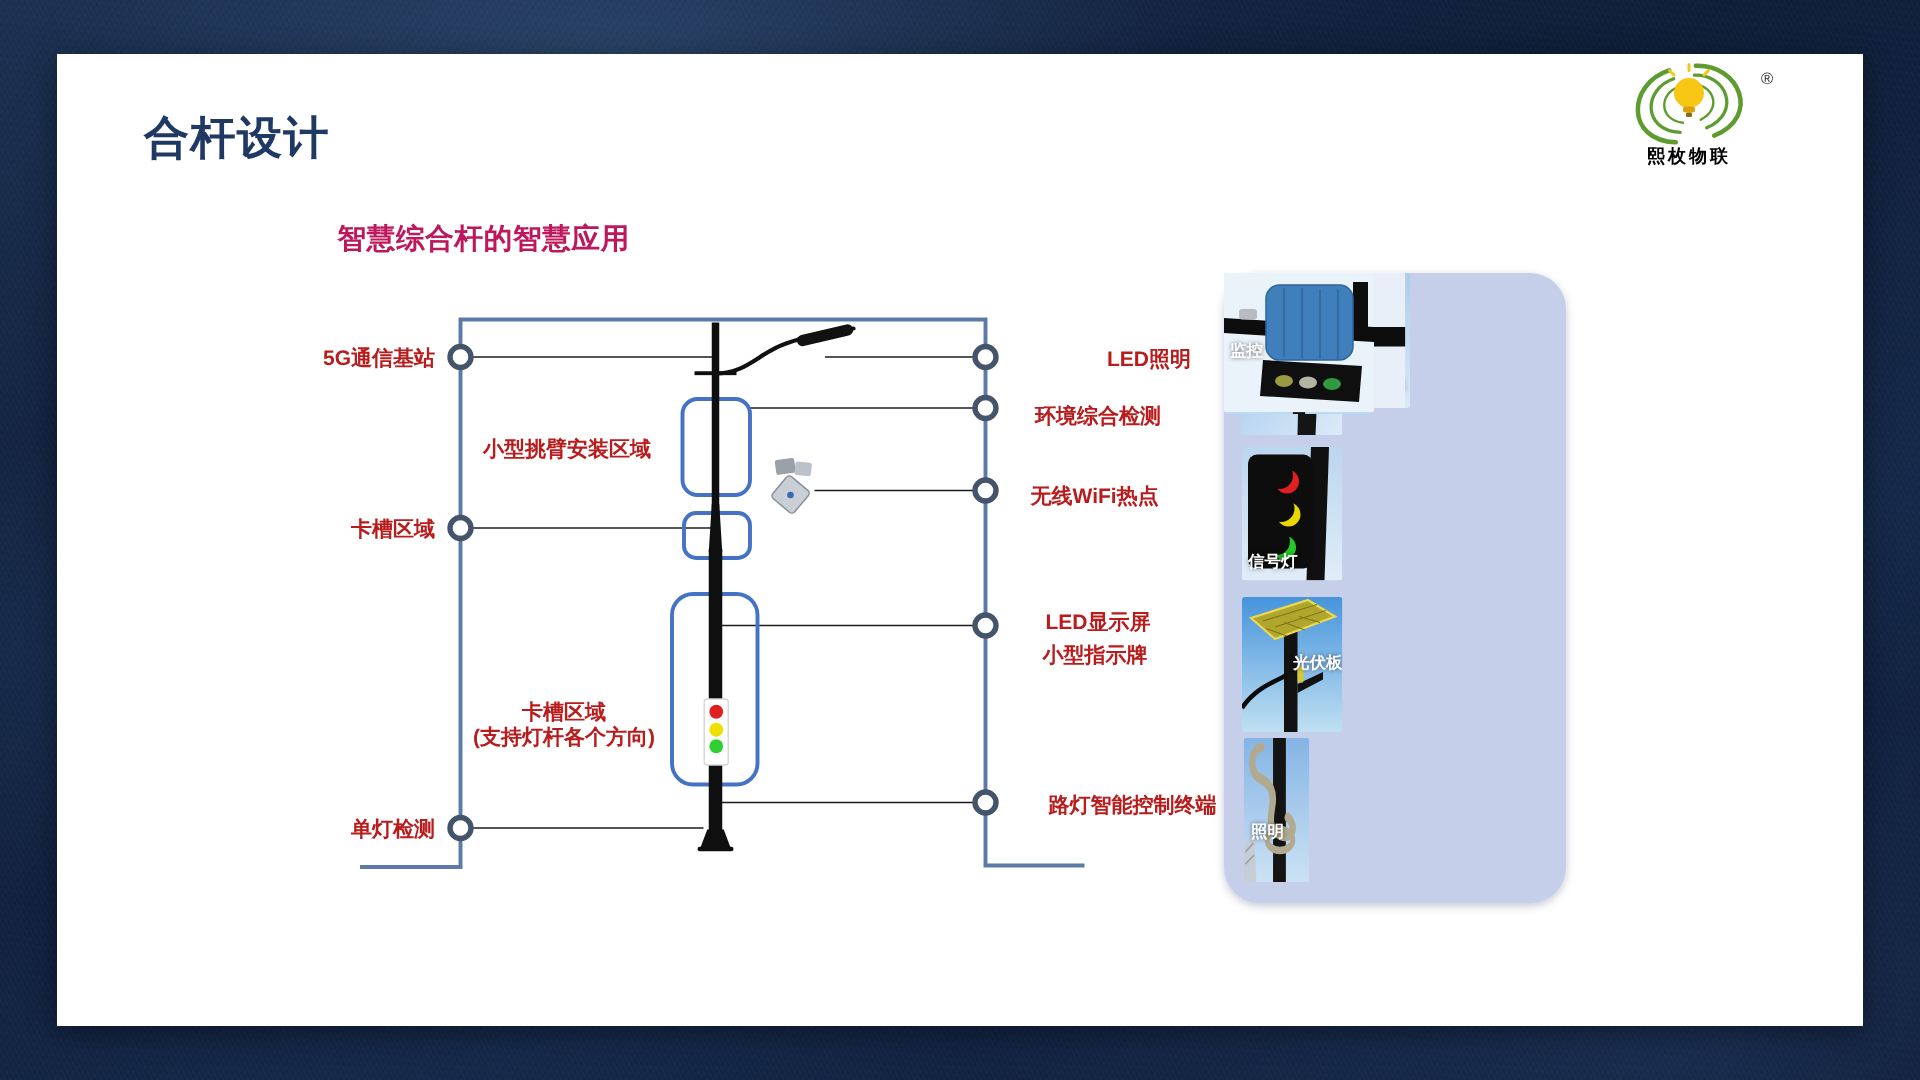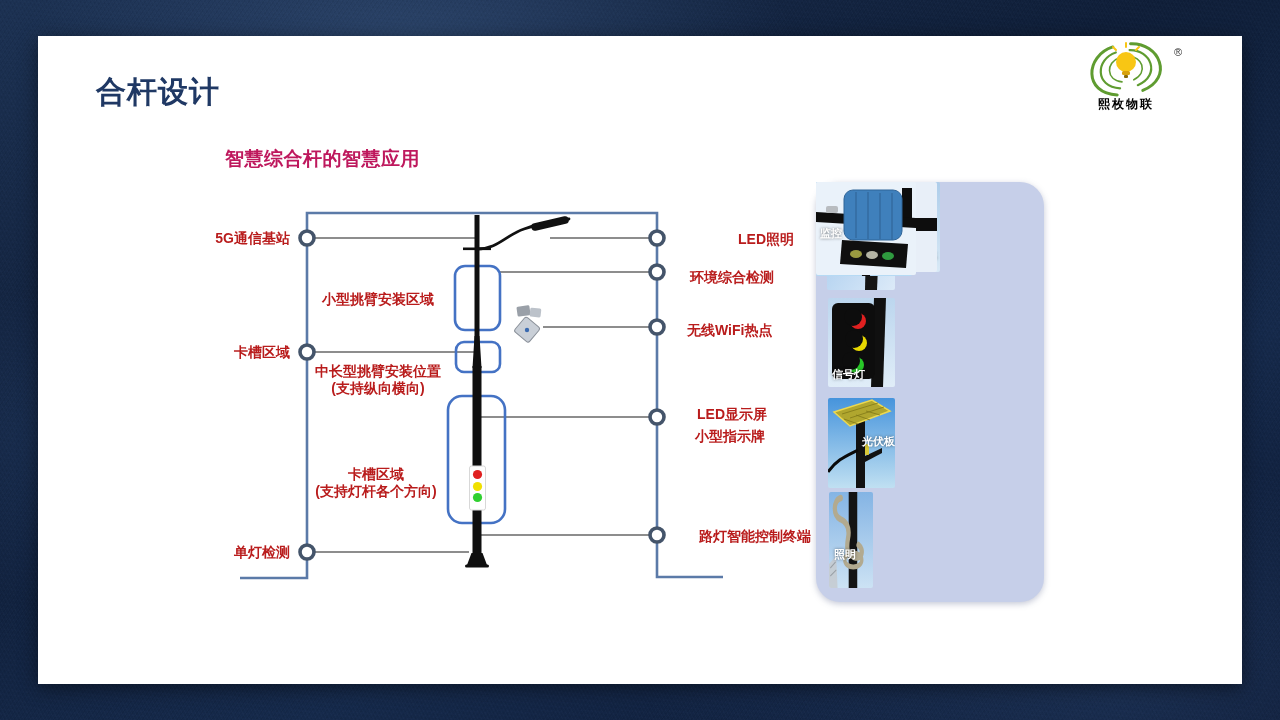--- a/index.html
+++ b/index.html
@@ -139,24 +139,20 @@
       <circle cx="619" cy="236" r="7"></circle>
       <circle cx="619" cy="291" r="7"></circle>
       <circle cx="619" cy="381" r="7"></circle>
       <circle cx="619" cy="499" r="7"></circle>
     </g>
   </svg>
 
   <div class="lbl right-edge" style="left:122px; top:194px;">5G通信基站</div>
   <div class="lbl centered" style="left:340px; top:255px;">小型挑臂安装区域</div>
   <div class="lbl right-edge" style="left:122px; top:308px;">卡槽区域</div>
-  <div class="lbl centered" style="left:340px; top:327px;">
-    <div>中长型挑臂安装位置</div>
-    <div>(支持纵向横向)</div>
-  </div>
   <div class="lbl centered" style="left:338px; top:430px;">
     <div>卡槽区域</div>
     <div>(支持灯杆各个方向)</div>
   </div>
   <div class="lbl right-edge" style="left:122px; top:508px;">单灯检测</div>
 
   <div class="lbl" style="left:700px; top:195px;">LED照明</div>
   <div class="lbl" style="left:652px; top:233px;">环境综合检测</div>
   <div class="lbl" style="left:649px; top:286px;">无线WiFi热点</div>
   <div class="lbl" style="left:659px; top:370px;">LED显示屏</div>

